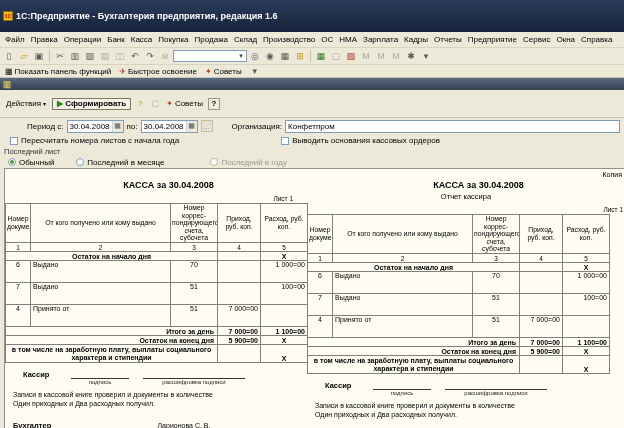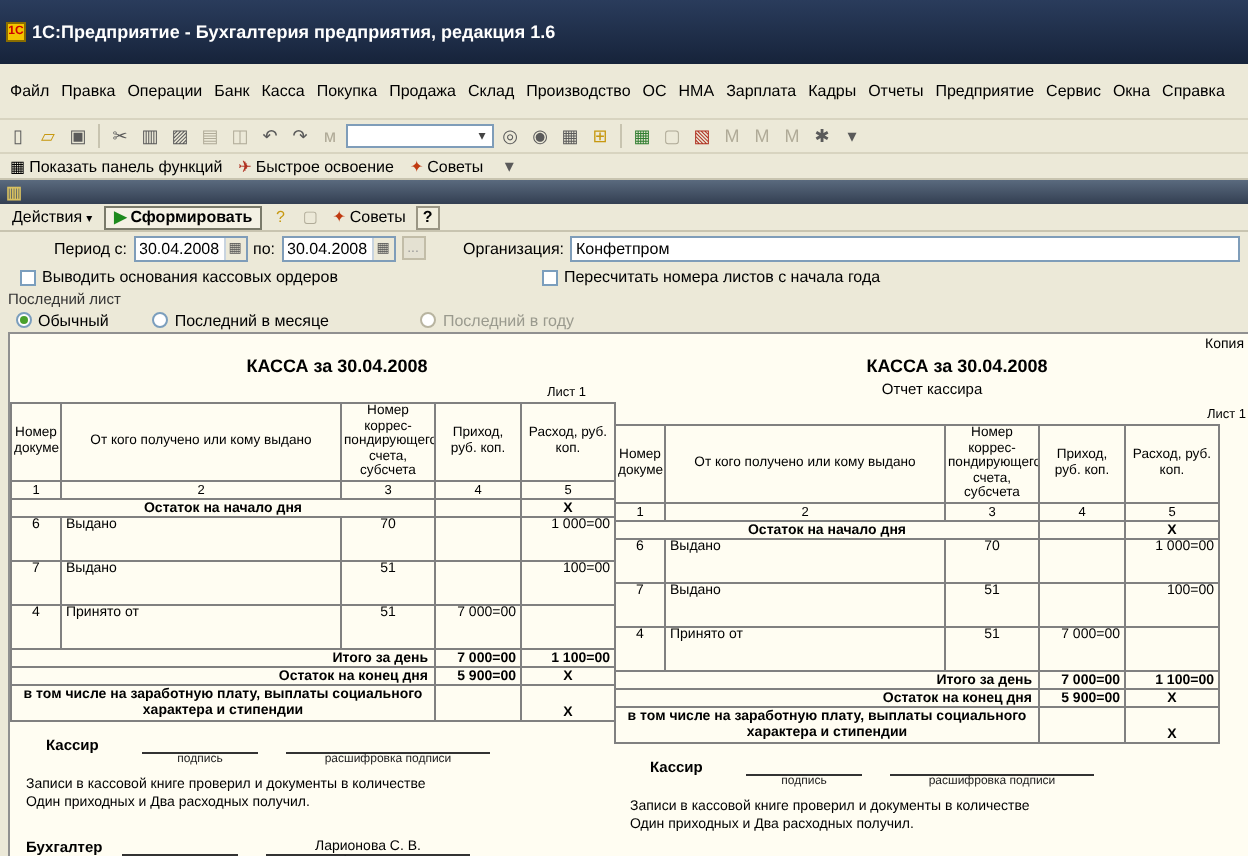--- a/index.html
+++ b/index.html
@@ -4,21 +4,21 @@
 <style>
   * { box-sizing: border-box; margin: 0; padding: 0; }
   html,body { width:624px; height:428px; overflow:hidden; }
   body { font-family:"Liberation Sans", sans-serif; background:#ece9d8; font-size:8px; color:#000; }
 
   
   .titlebar { height:14px; background:linear-gradient(#2a3c5c,#16233a); color:#fff;
     display:flex; align-items:center; gap:3px; padding:16px 3px; font-size:9px; font-weight:bold; }
   .app-logo { width:10px; height:10px; background:#f4c400; color:#c00; font-size:6px; font-weight:bold;
     display:flex; align-items:center; justify-content:center; border:1px solid #8a6d00; flex:none; }
-  .menubar { height:28px; display:flex; align-items:center; padding:0 2px; background:#ece9d8;
+  .menubar { height:16px; display:flex; align-items:center; padding:0 2px; background:#ece9d8;
     border-bottom:1px solid #d8d4c0; }
   .menu-item { padding:0 3px; font-size:8px; white-space:nowrap; cursor:default; }
   .toolbar { height:17px; display:flex; align-items:center; gap:1px; padding:0 2px; background:#ece9d8;
     border-bottom:1px solid #d8d4c0; }
   .tbtn { width:14px; height:14px; display:flex; align-items:center; justify-content:center;
     font-size:9px; color:#5a5a5a; flex:none; }
   .tbtn.dim { color:#b0ab98; }
   .tbtn.yellow { color:#c79810; }
   .tbtn.green { color:#2f7d2f; }
   .tbtn.red { color:#b03020; }
@@ -27,21 +27,21 @@
   .combo input { border:0; width:62px; height:10px; font-size:8px; outline:none; }
   .combo .arrow { width:10px; height:10px; font-size:7px; color:#444; display:flex; align-items:center; justify-content:center; }
   .funcbar { height:13px; display:flex; align-items:center; gap:4px; padding:0 3px; background:#ece9d8;
     border-bottom:1px solid #c8c4b0; }
   .funcbtn { display:flex; align-items:center; gap:2px; font-size:8px; padding:0 2px; }
   .funcbtn .g { font-size:8px; }
 
   
   .report-titlebar { height:12px; background:linear-gradient(#5a6a7e,#333f52); color:#fff; font-weight:bold;
     font-size:8.5px; display:flex; align-items:center; gap:3px; padding:0 3px; }
-  .report-toolbar { height:14px; display:flex; align-items:center; gap:3px; padding:0 3px; background:#ece9d8;
+  .report-toolbar { height:28px; display:flex; align-items:center; gap:3px; padding:0 3px; background:#ece9d8;
     border-bottom:1px solid #c8c4b0; }
   .dd-btn { display:flex; align-items:center; gap:2px; padding:0 3px; font-size:8px; }
   .gen-btn { display:flex; align-items:center; gap:2px; border:1px solid #7a7a6a; background:#f4f1e4;
     padding:0 4px; height:12px; font-size:8px; font-weight:bold; }
   .gen-btn .play { color:#1d8a1d; font-size:8px; }
   .sq-btn { width:12px; height:12px; display:flex; align-items:center; justify-content:center; font-size:8px;
     color:#555; border:1px solid transparent; }
   .sq-btn.dim { color:#b0ab98; }
   .tips-btn { display:flex; align-items:center; gap:2px; font-size:8px; padding:0 2px; }
   .tips-btn .g { color:#c03a10; }
@@ -230,25 +230,25 @@
   <span class="dots-btn">...</span>
   <span class="label" style="margin-left:16px">Организация:</span>
   <span class="fld org-fld">
     <input value="Конфетпром" style="">
   </span>
 </div>
 
 <div class="check-row">
   <span class="chk">
     <span class="checkbox"></span>
-    <span>Выводить основания кассовых ордеров</span>
+    <span>Пересчитать номера листов с начала года</span>
   </span>
   <span class="chk">
     <span class="checkbox"></span>
-    <span>Пересчитать номера листов с начала года</span>
+    <span>Выводить основания кассовых ордеров</span>
   </span>
 </div>
 
 <div class="group-label">Последний лист</div>
 <div class="radio-row">
   <span class="rd">
     <span class="radio">
         <span class="dot"></span>
       </span>
     <span>Обычный</span>

